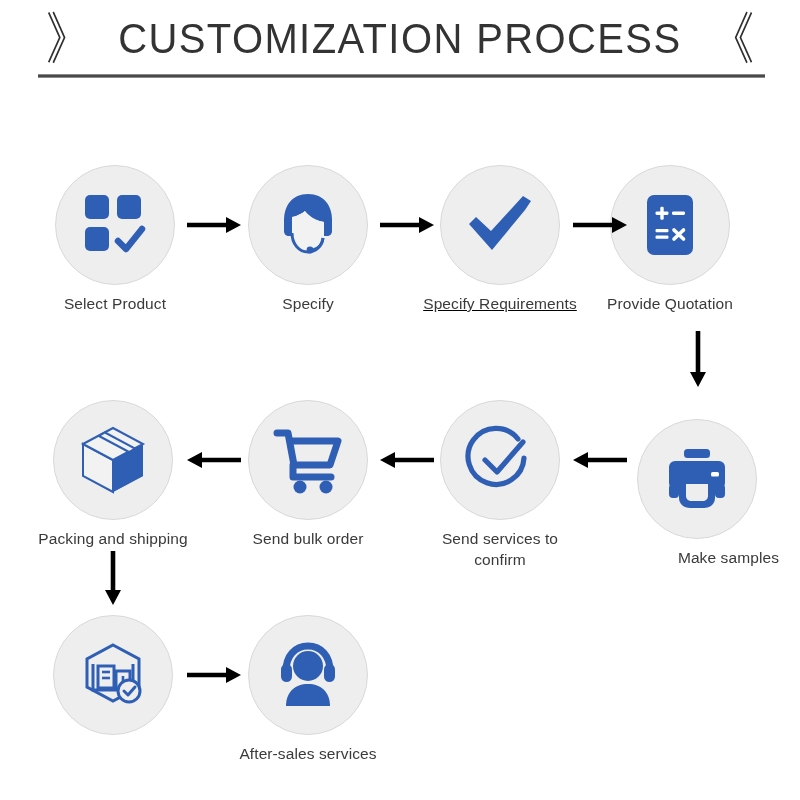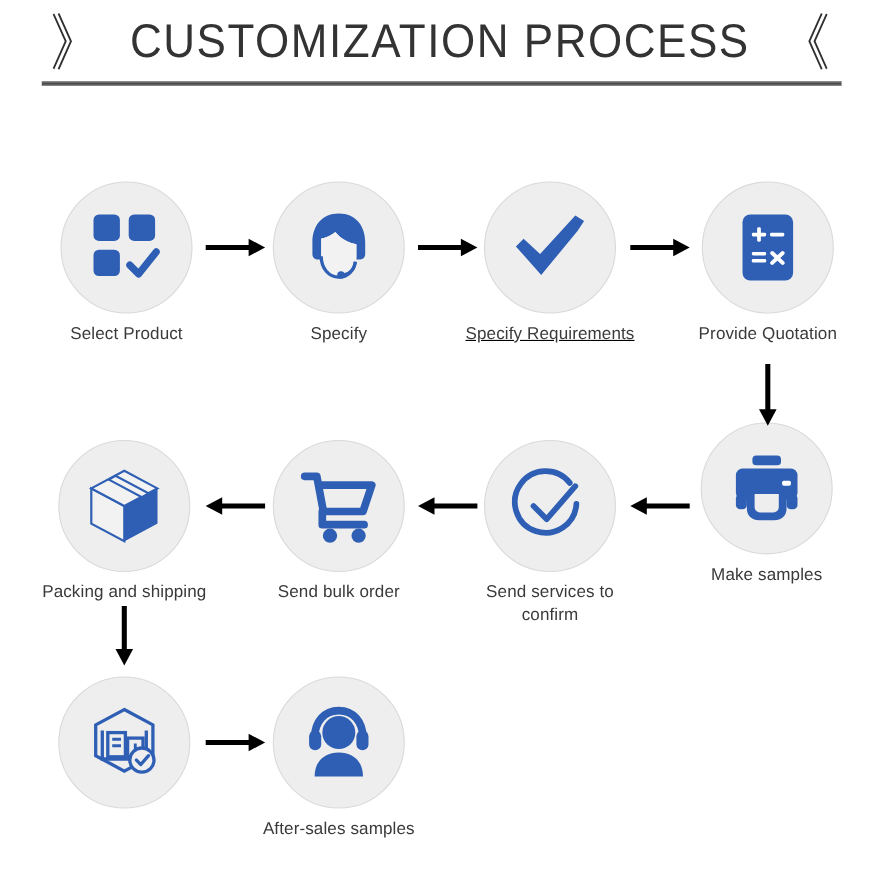--- a/index.html
+++ b/index.html
@@ -150,21 +150,21 @@
 
   <div class="node" style="left:500px; top:165px;text-decoration:underline;">
     <div class="circle">
       <svg width="70" height="70" viewBox="0 0 70 70">
         <path d="M4 34 L11 27 L26 41 L58 6 L66 11 L60 20 L27 60 Z" fill="#2f5fb4"></path>
       </svg>
     </div>
     <div class="label">Specify Requirements</div>
   </div>
 
-  <div class="node" style="left:698px; top:165px;">
+  <div class="node" style="left:670px; top:165px;">
     <div class="circle">
       <svg width="64" height="64" viewBox="0 0 64 64">
         <rect x="9" y="2" width="46" height="60" rx="7" fill="#2f5fb4"></rect>
         <rect x="17.5" y="18.5" width="13" height="3.4" rx="1.3" fill="#ffffff"></rect>
         <rect x="22.3" y="13.7" width="3.4" height="13" rx="1.3" fill="#ffffff"></rect>
         <rect x="34" y="18.5" width="13" height="3.4" rx="1.3" fill="#ffffff"></rect>
         <rect x="17.5" y="36" width="13" height="3.2" rx="1.2" fill="#ffffff"></rect>
         <rect x="17.5" y="42.5" width="13" height="3.2" rx="1.2" fill="#ffffff"></rect>
         <g stroke="#ffffff" stroke-width="3.6" stroke-linecap="round">
           <line x1="36" y1="37" x2="45.5" y2="46"></line>
@@ -203,21 +203,21 @@
   <div class="node" style="left:500px; top:400px;">
     <div class="circle">
       <svg width="70" height="70" viewBox="0 0 70 70">
         <path d="M53 14 A28 28 0 1 0 59 33" fill="none" stroke="#2f5fb4" stroke-width="5.2" stroke-linecap="round"></path>
         <path d="M20 35 L32 47 L58 17" fill="none" stroke="#2f5fb4" stroke-width="5.2" stroke-linecap="round" stroke-linejoin="round"></path>
       </svg>
     </div>
     <div class="label">Send services to confirm</div>
   </div>
 
-  <div class="node" style="left:697px; top:384px;">
+  <div class="node" style="left:697px; top:419px;text-align:right;">
     <div class="circle">
       <svg width="66" height="66" viewBox="0 0 66 66">
         <rect x="20" y="3" width="26" height="9" rx="3.5" fill="#2f5fb4"></rect>
         <rect x="5" y="15" width="56" height="28" rx="6" fill="#2f5fb4"></rect>
         <rect x="47" y="26" width="8" height="4.5" rx="1.6" fill="#ffffff"></rect>
         <path d="M15 38 L15 52 C15 58 20 62 26 62 L40 62 C46 62 51 58 51 52 L51 38 Z" fill="#2f5fb4"></path>
         <path d="M22 38 L22 50 C22 53 24.5 55 27.5 55 L38.5 55 C41.5 55 44 53 44 50 L44 38 Z" fill="#eeeeee"></path>
         <rect x="5" y="38" width="10" height="14" rx="4" fill="#2f5fb4"></rect>
         <rect x="51" y="38" width="10" height="14" rx="4" fill="#2f5fb4"></rect>
       </svg>
@@ -244,21 +244,21 @@
   <div class="node" style="left:308px; top:615px;">
     <div class="circle">
       <svg width="70" height="70" viewBox="0 0 70 70">
         <path d="M13 31 C13 16 22 6 35 6 C48 6 57 16 57 31 L57 36" fill="none" stroke="#2f5fb4" stroke-width="7" stroke-linecap="round"></path>
         <rect x="8" y="24" width="11" height="18" rx="5.5" fill="#2f5fb4"></rect>
         <rect x="51" y="24" width="11" height="18" rx="5.5" fill="#2f5fb4"></rect>
         <circle cx="35" cy="26" r="15" fill="#2f5fb4"></circle>
         <path d="M13 66 C13 52 22 44 35 44 C48 44 57 52 57 66 Z" fill="#2f5fb4"></path>
       </svg>
     </div>
-    <div class="label">After-sales samples</div>
+    <div class="label">After-sales services</div>
   </div>
 
   <div class="arrow" style="left:186px; top:212px;">
     <svg width="56" height="26" viewBox="0 0 56 26">
       <line x1="1" y1="13" x2="42" y2="13" stroke="#000000" stroke-width="4.6"></line>
       <path d="M40 5 L55 13 L40 21 Z" fill="#000000"></path>
     </svg>
   </div>
   <div class="arrow" style="left:379px; top:212px;">
     <svg width="56" height="26" viewBox="0 0 56 26">

